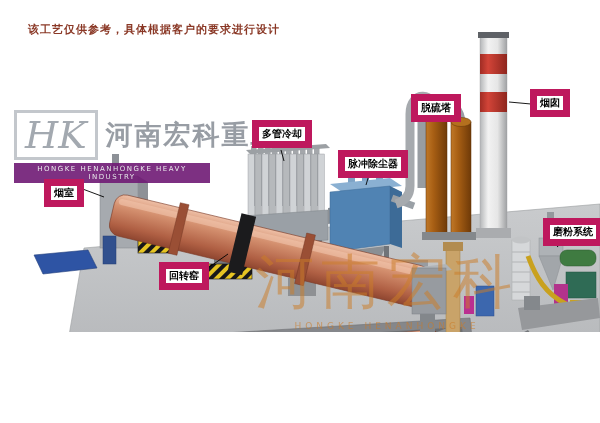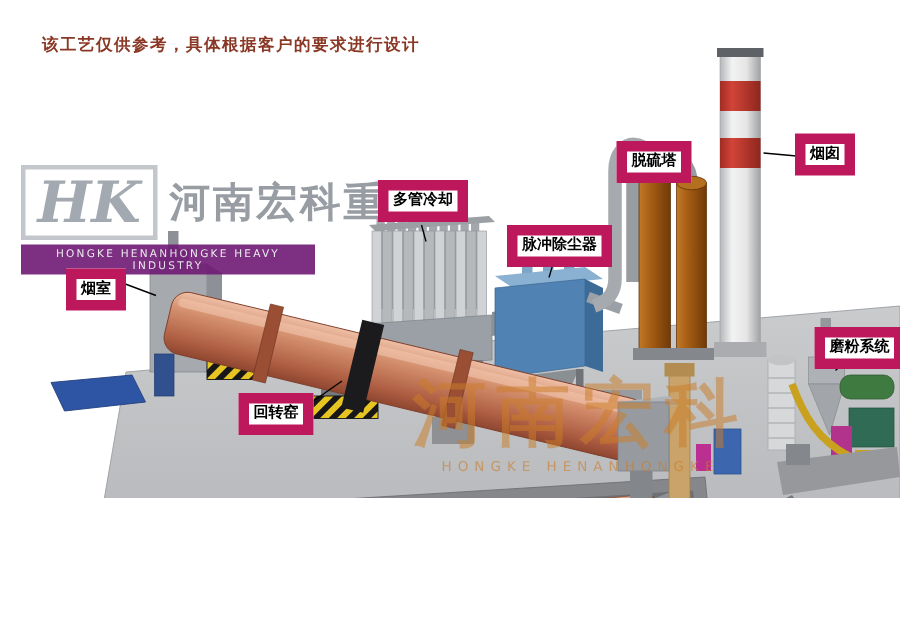--- a/index.html
+++ b/index.html
@@ -3,29 +3,29 @@
 <meta charset="utf-8">
 <style>
   html,body{margin:0;padding:0;background:#fff;}
   .stage{position:relative;width:600px;height:332px;background:#fff;overflow:hidden;
          font-family:"DejaVu Sans",sans-serif;}
   .stage svg{position:absolute;left:0;top:0;}
   .disclaimer{position:absolute;left:28px;top:22px;font-size:11px;font-weight:bold;
               color:#8a3826;letter-spacing:1px;z-index:6;}
   .logo{position:absolute;left:14px;top:110px;z-index:3;opacity:.9;}
   .logo-row{display:flex;align-items:center;gap:8px;}
-  .logo-hk{font-family:"DejaVu Serif",serif;font-style:italic;font-weight:bold;font-size:38px;
+  .logo-hk{font-family:"DejaVu Serif",serif;font-style:italic;font-weight:normal;font-size:38px;
            color:#9aa0a8;border:3px solid #bdc1c7;padding:0 8px;line-height:44px;
            background:rgba(255,255,255,.65);}
   .logo-cn{font-size:27px;font-weight:bold;color:#8d939b;letter-spacing:2px;}
   .logo-en{margin-top:3px;background:#701a75;color:#e9eaec;font-size:7px;letter-spacing:1.5px;
            padding:2px 5px;text-align:center;width:186px;}
   .watermark{position:absolute;left:232px;top:243px;width:310px;text-align:center;z-index:4;
              pointer-events:none;}
-  .wm-cn{font-size:49px;font-weight:bold;color:rgba(203,124,40,.52);letter-spacing:7px;
+  .wm-cn{font-size:59px;font-weight:normal;color:rgba(203,124,40,.52);letter-spacing:7px;
          white-space:nowrap;}
   .wm-en{font-size:9px;letter-spacing:4px;color:rgba(203,124,40,.6);margin-top:-2px;
          white-space:nowrap;}
   .lbl{position:absolute;background:#fff;border:7px solid #be185d;color:#000;
        font-size:10px;line-height:14px;font-weight:bold;padding:0 3px;white-space:nowrap;z-index:5;}
 </style>
 </head>
 <body>
 
 <div class="stage">

